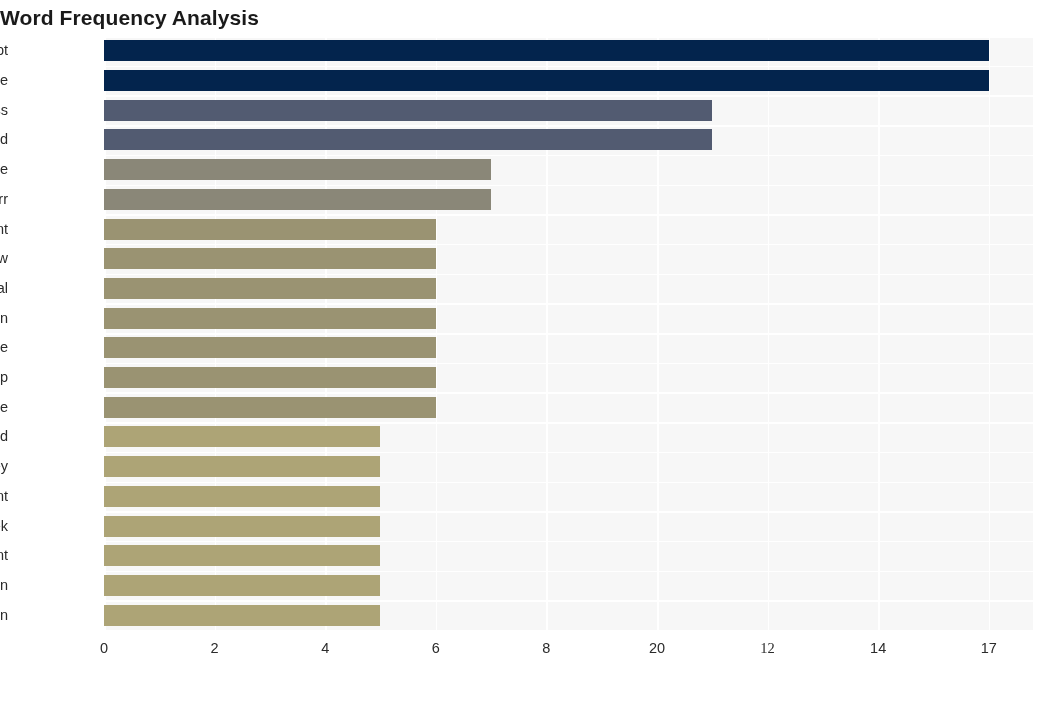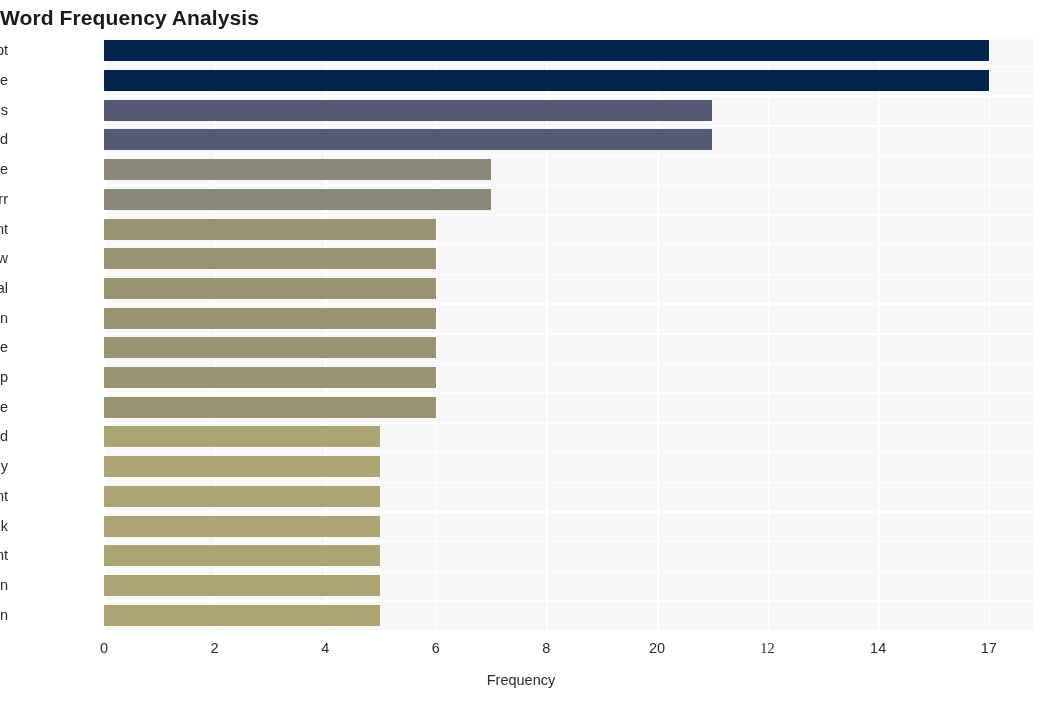--- a/index.html
+++ b/index.html
@@ -179,15 +179,14 @@
       <div class="xtick-label" style="left: 214.595px;">2</div>
       <div class="xtick-label" style="left: 325.19px;">4</div>
       <div class="xtick-label" style="left: 435.786px;">6</div>
       <div class="xtick-label" style="left: 546.381px;">8</div>
       <div class="xtick-label" style="left: 656.976px;">20</div>
       <div class="xtick-label" style="left: 767.571px; font-family: Liberation Serif, serif;">12</div>
       <div class="xtick-label" style="left: 878.167px;">14</div>
       <div class="xtick-label" style="left: 988.762px;">17</div>
     </div>
 
-  <div id="xaxis-title">Frequency</div>
 
 </div>
 
 </body></html>

